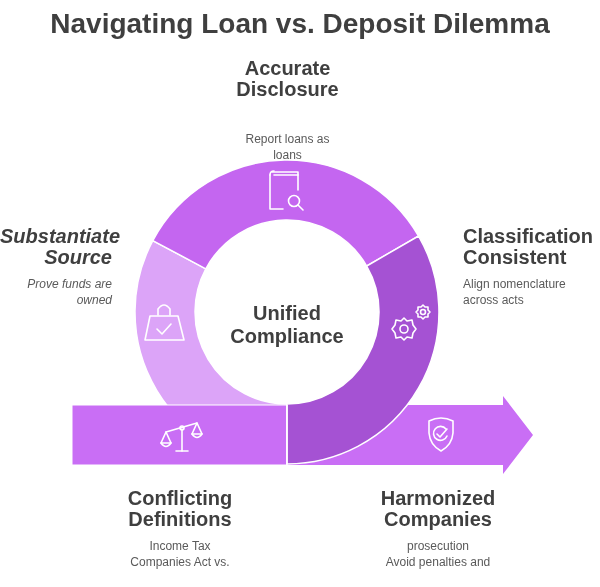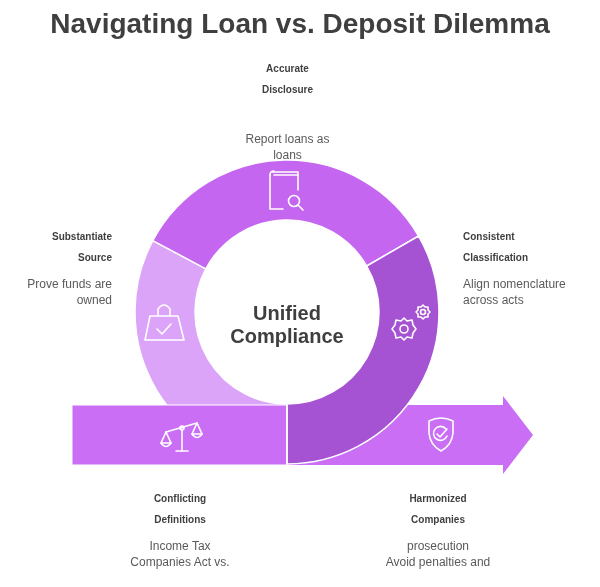--- a/index.html
+++ b/index.html
@@ -1,26 +1,26 @@
 <!DOCTYPE html>
 <html><head>
 <meta charset="utf-8">
 <style>
   html, body { margin: 0; padding: 0; background: #ffffff; }
   body { width: 600px; height: 587px; position: relative; overflow: hidden;
          font-family: "Liberation Sans", "DejaVu Sans", sans-serif; color: #3d3d3d; }
   .title { position: absolute; left: 0; top: 8px; width: 600px; text-align: center;
            font-size: 28px; font-weight: bold; color: #3f3f3f; }
   .svgwrap { position: absolute; left: 0; top: 0; width: 600px; height: 587px; }
-  .head { position: absolute; font-size: 10px; font-weight: bold; line-height: 21px; color: #3f3f3f; }
+  .head { position: absolute; font-size: 20px; font-weight: bold; line-height: 21px; color: #3f3f3f; }
   .desc { position: absolute; font-size: 12px; line-height: 16px; color: #5a5a5a; }
   .center-label { position: absolute; left: 197px; top: 302px; width: 180px; text-align: center;
                   font-size: 20px; font-weight: bold; color: #3f3f3f; }
   .c { text-align: center; }
-  .r { text-align: right; }
+  .r { text-align: right; font-style: italic; }
   .l { text-align: left; }
 </style>
 </head>
 <body>
 
 <div class="title">Navigating Loan vs. Deposit Dilemma</div>
 
 <svg class="svgwrap" viewBox="0 0 600 587" width="600" height="587">
 
   <path d="M 287 464 A 152 152 0 0 1 152.8 240.6 L 205.8 268.8 A 92 92 0 0 0 287 404 Z" fill="#dca4f8" stroke="#ffffff" stroke-width="1.5"></path>
@@ -93,22 +93,22 @@
     <div>Source</div>
   </div>
   <div class="desc r" style="left:0px; top:276px; width:112px;">
     <div>Prove funds are</div>
     <div>owned</div>
   </div>
 </div>
 
 <div>
   <div class="head l" style="left:463px; top:226px; width:137px;">
+    <div>Classification</div>
     <div>Consistent</div>
-    <div>Classification</div>
   </div>
   <div class="desc l" style="left:463px; top:276px; width:137px;">
     <div>Align nomenclature</div>
     <div>across acts</div>
   </div>
 </div>
 
 <div>
   <div class="head c" style="left:100px; top:488px; width:160px;">
     <div>Conflicting</div>

